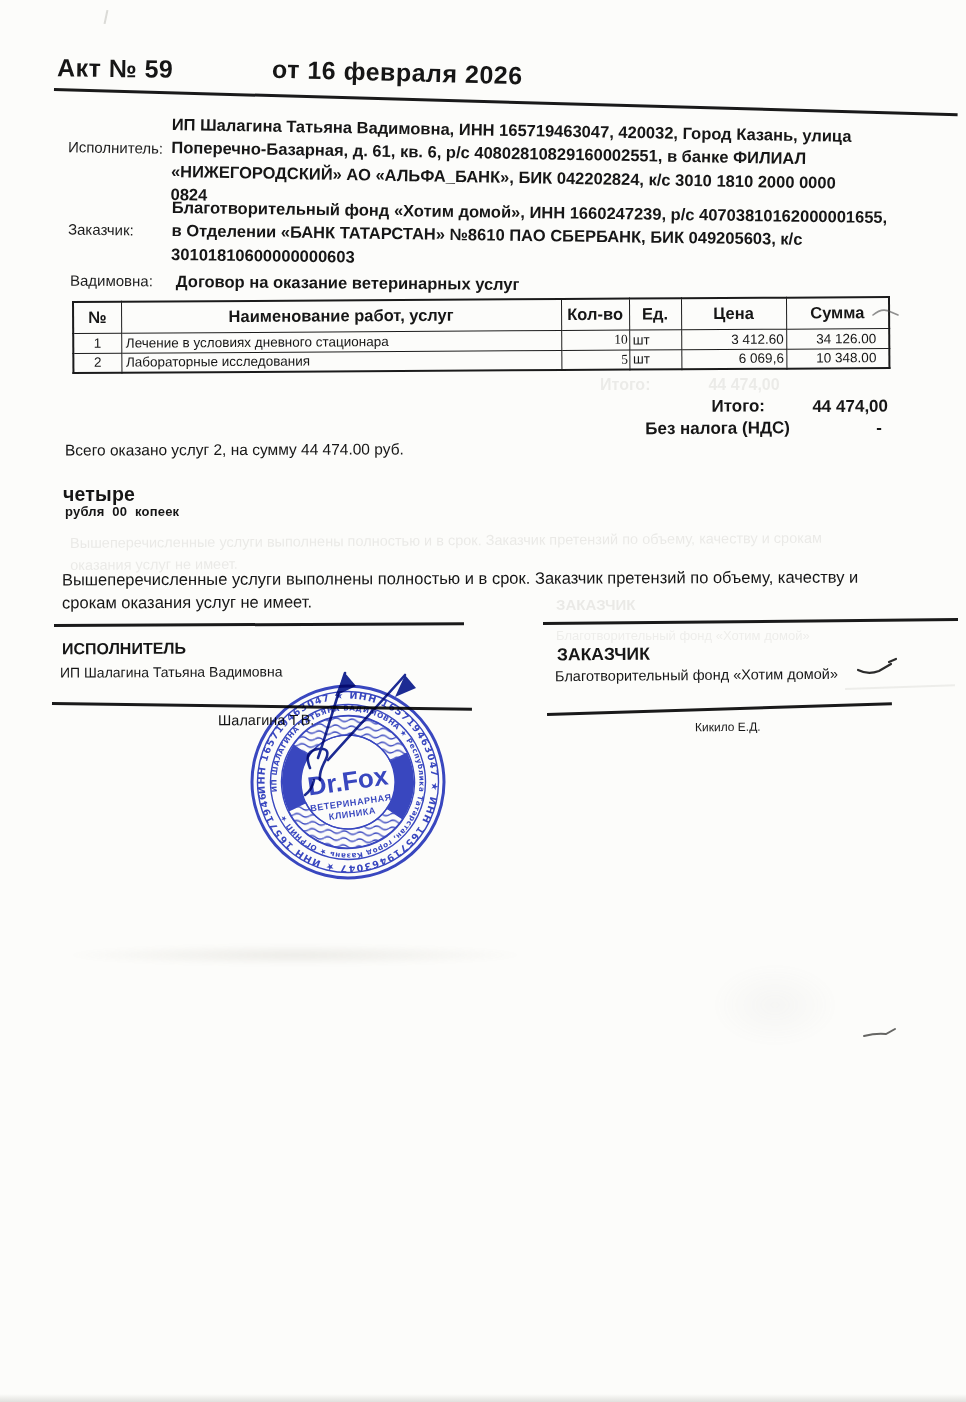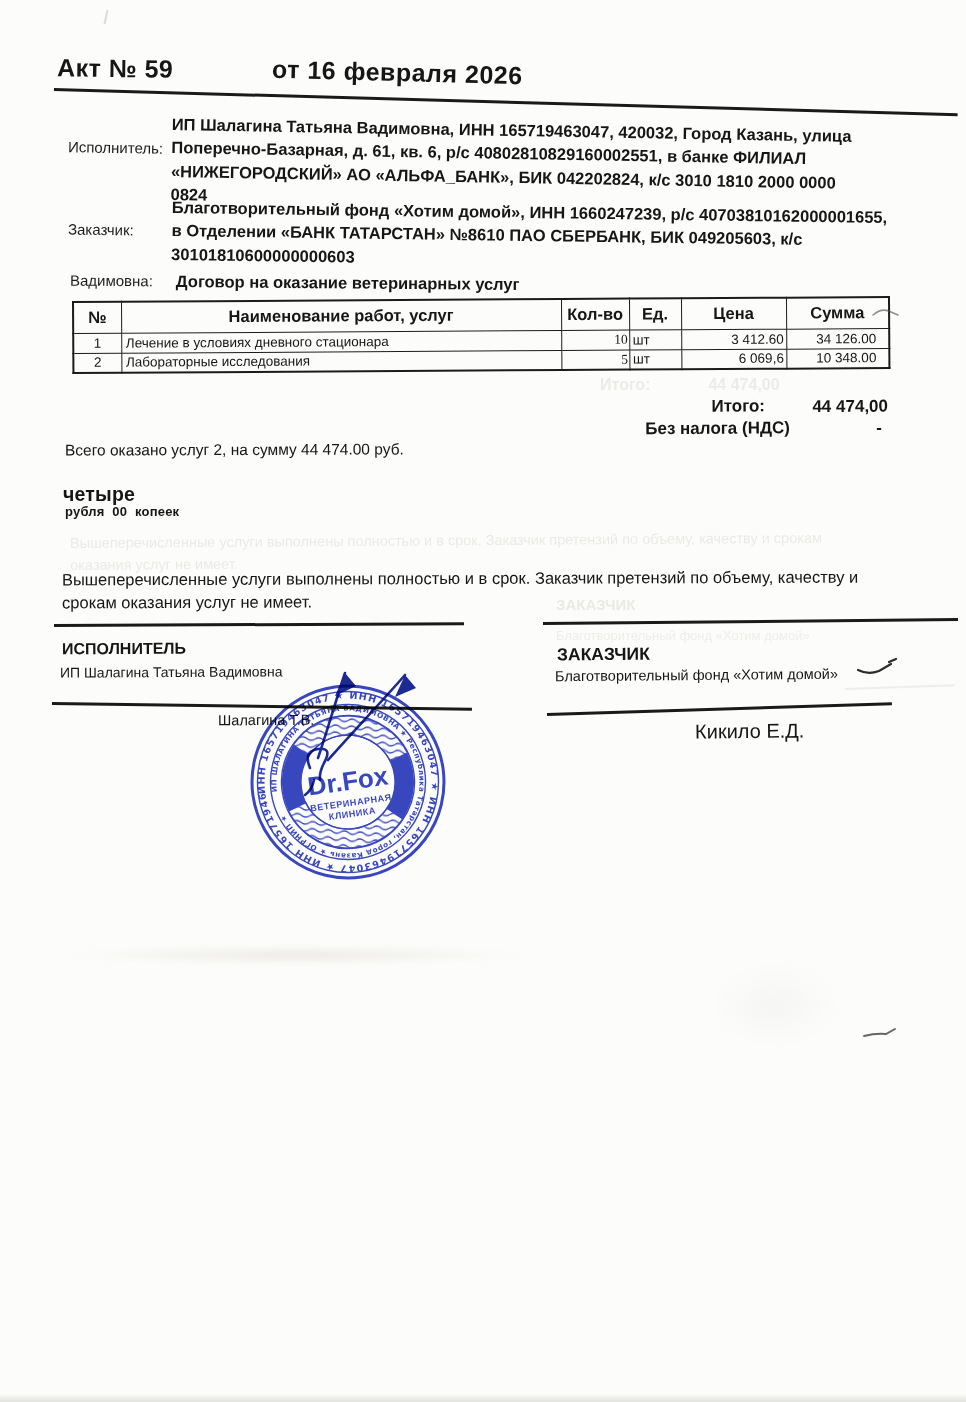--- a/index.html
+++ b/index.html
@@ -70,21 +70,21 @@
   
   .div-left  { left:54px;  top:624px; width:410px; height:2.5px; transform:rotate(-0.25deg); }
   .div-right { left:543px; top:622px; width:415px; height:2.5px; transform:rotate(-0.55deg); }
   .exec-head { left:62px;  top:640px; font-weight:bold; font-size:16px; transform:rotate(-0.3deg); }
   .exec-name { left:60px;  top:664px; font-size:14px; transform:rotate(-0.3deg); }
   .cust-head { left:557px; top:644px; font-weight:bold; font-size:17.5px; transform:rotate(-0.5deg); }
   .cust-name { left:555px; top:667px; font-size:14.5px; transform:rotate(-0.5deg); }
   .sigline-left  { left:52px;  top:702px; width:420px; height:2.5px; transform:rotate(0.8deg); z-index:2; }
   .sigline-right { left:547px; top:713px; width:345px; height:2.5px; transform:rotate(-1.8deg); }
   .signer-left  { left:218px; top:712px; font-size:14.5px; transform:rotate(-0.3deg); z-index:3; }
-  .signer-right { left:695px; top:720px; font-size:20px; transform:rotate(-0.6deg); }
+  .signer-right { left:695px; top:720px; font-size:12px; transform:rotate(-0.6deg); }
 
   
   .stamp { position:absolute; left:248px; top:682px; transform:rotate(-8deg); opacity:0.93; mix-blend-mode:multiply; z-index:5; }
   .stamp .ring-outer { font-family:"DejaVu Sans", sans-serif; font-weight:bold; font-size:9.6px; letter-spacing:1.1px; }
   .stamp .ring-inner { font-family:"DejaVu Sans", sans-serif; font-weight:bold; font-size:7.3px; letter-spacing:0.5px; }
   .stamp .brand { font-family:"Liberation Sans", sans-serif; font-weight:bold; font-size:26px; text-anchor:middle; }
   .stamp .sub   { font-family:"Liberation Sans", sans-serif; font-weight:bold; font-size:9px; letter-spacing:0.6px; text-anchor:middle; }
   .ink { position:absolute; left:240px; top:640px; z-index:6; mix-blend-mode:multiply; }
   .pen-mark { position:absolute; left:855px; top:655px; z-index:4; }
 

